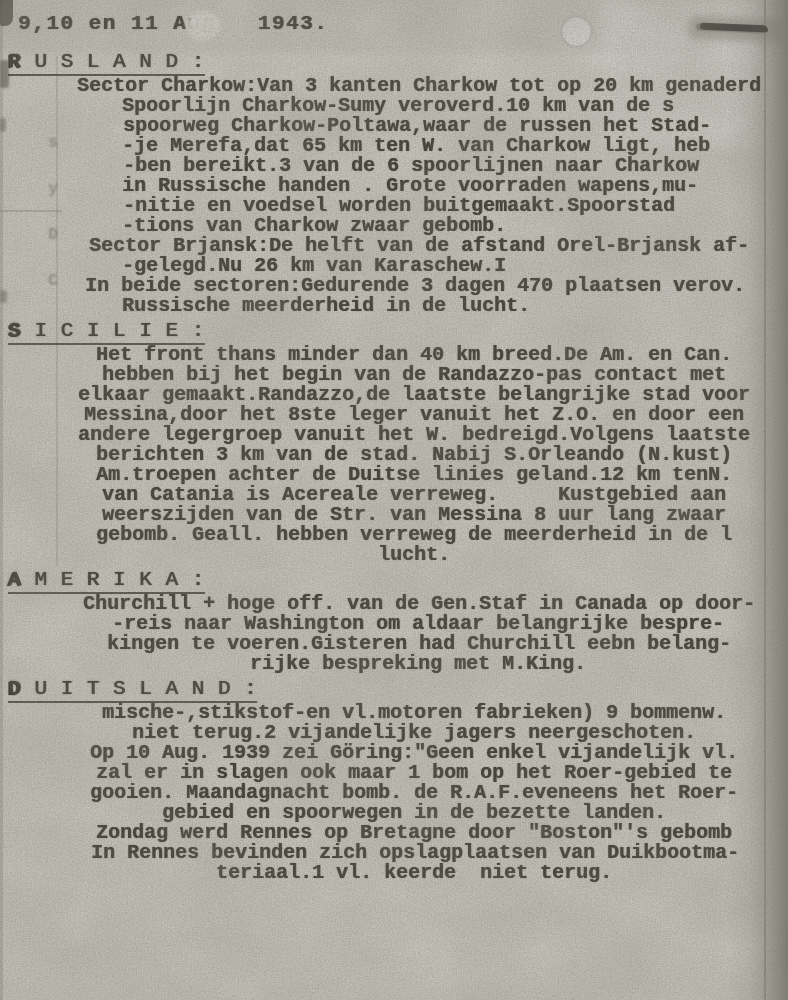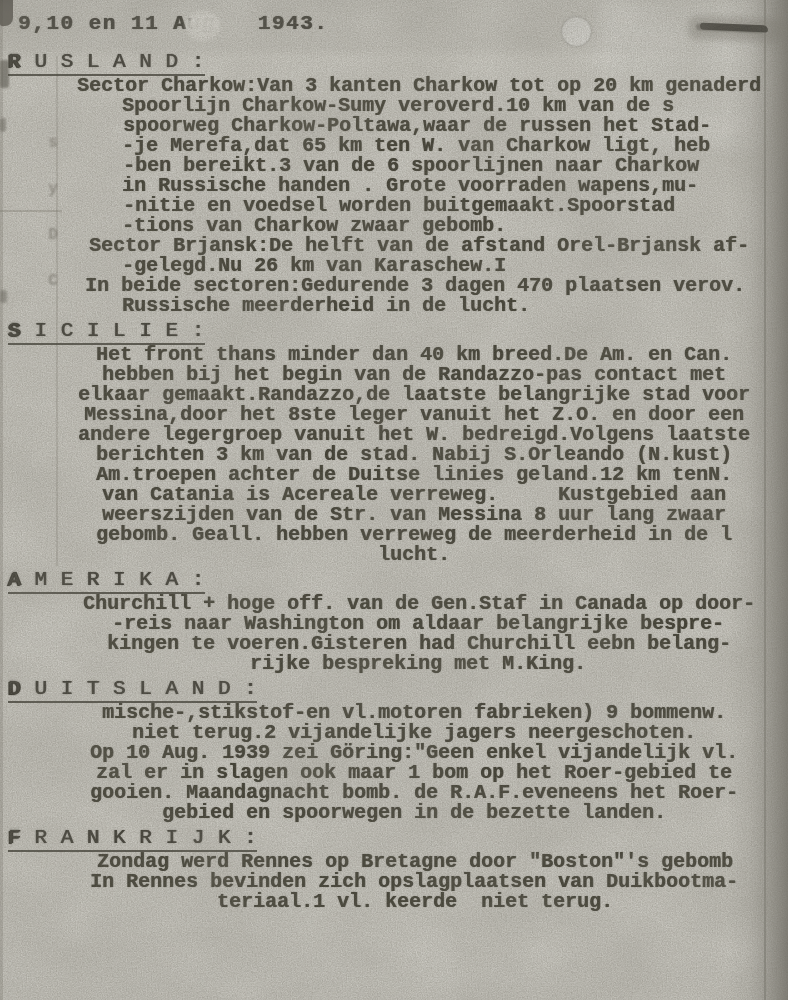--- a/index.html
+++ b/index.html
@@ -125,21 +125,20 @@
         <div class="section">
           <div class="heading"><span class="htext">D U I T S L A N D :</span></div>
           <div class="line i0">mische-,stikstof-en vl.motoren fabrieken) 9 bommenw.</div>
           <div class="line i0">niet terug.2 vijandelijke jagers neergeschoten.</div>
           <div class="line i0">Op 10 Aug. 1939 zei Göring:"Geen enkel vijandelijk vl.</div>
           <div class="line i0">zal er in slagen ook maar 1 bom op het Roer-gebied te</div>
           <div class="line i0">gooien. Maandagnacht bomb. de R.A.F.eveneens het Roer-</div>
           <div class="line i0">gebied en spoorwegen in de bezette landen.</div>
         </div>
         <div class="section">
-          <div class="heading"><span class="htext">F R A N K R I J K :</span></div>
           <div class="line i0">Zondag werd Rennes op Bretagne door "Boston"'s gebomb</div>
           <div class="line i0">In Rennes bevinden zich opslagplaatsen van Duikbootma-</div>
           <div class="line i0">teriaal.1 vl. keerde  niet terug.</div>
         </div>
       </div>
   </div>
 
   <div class="date-blot"></div>
   <div class="punch-hole"></div>
   <div class="pen-smear"></div>

